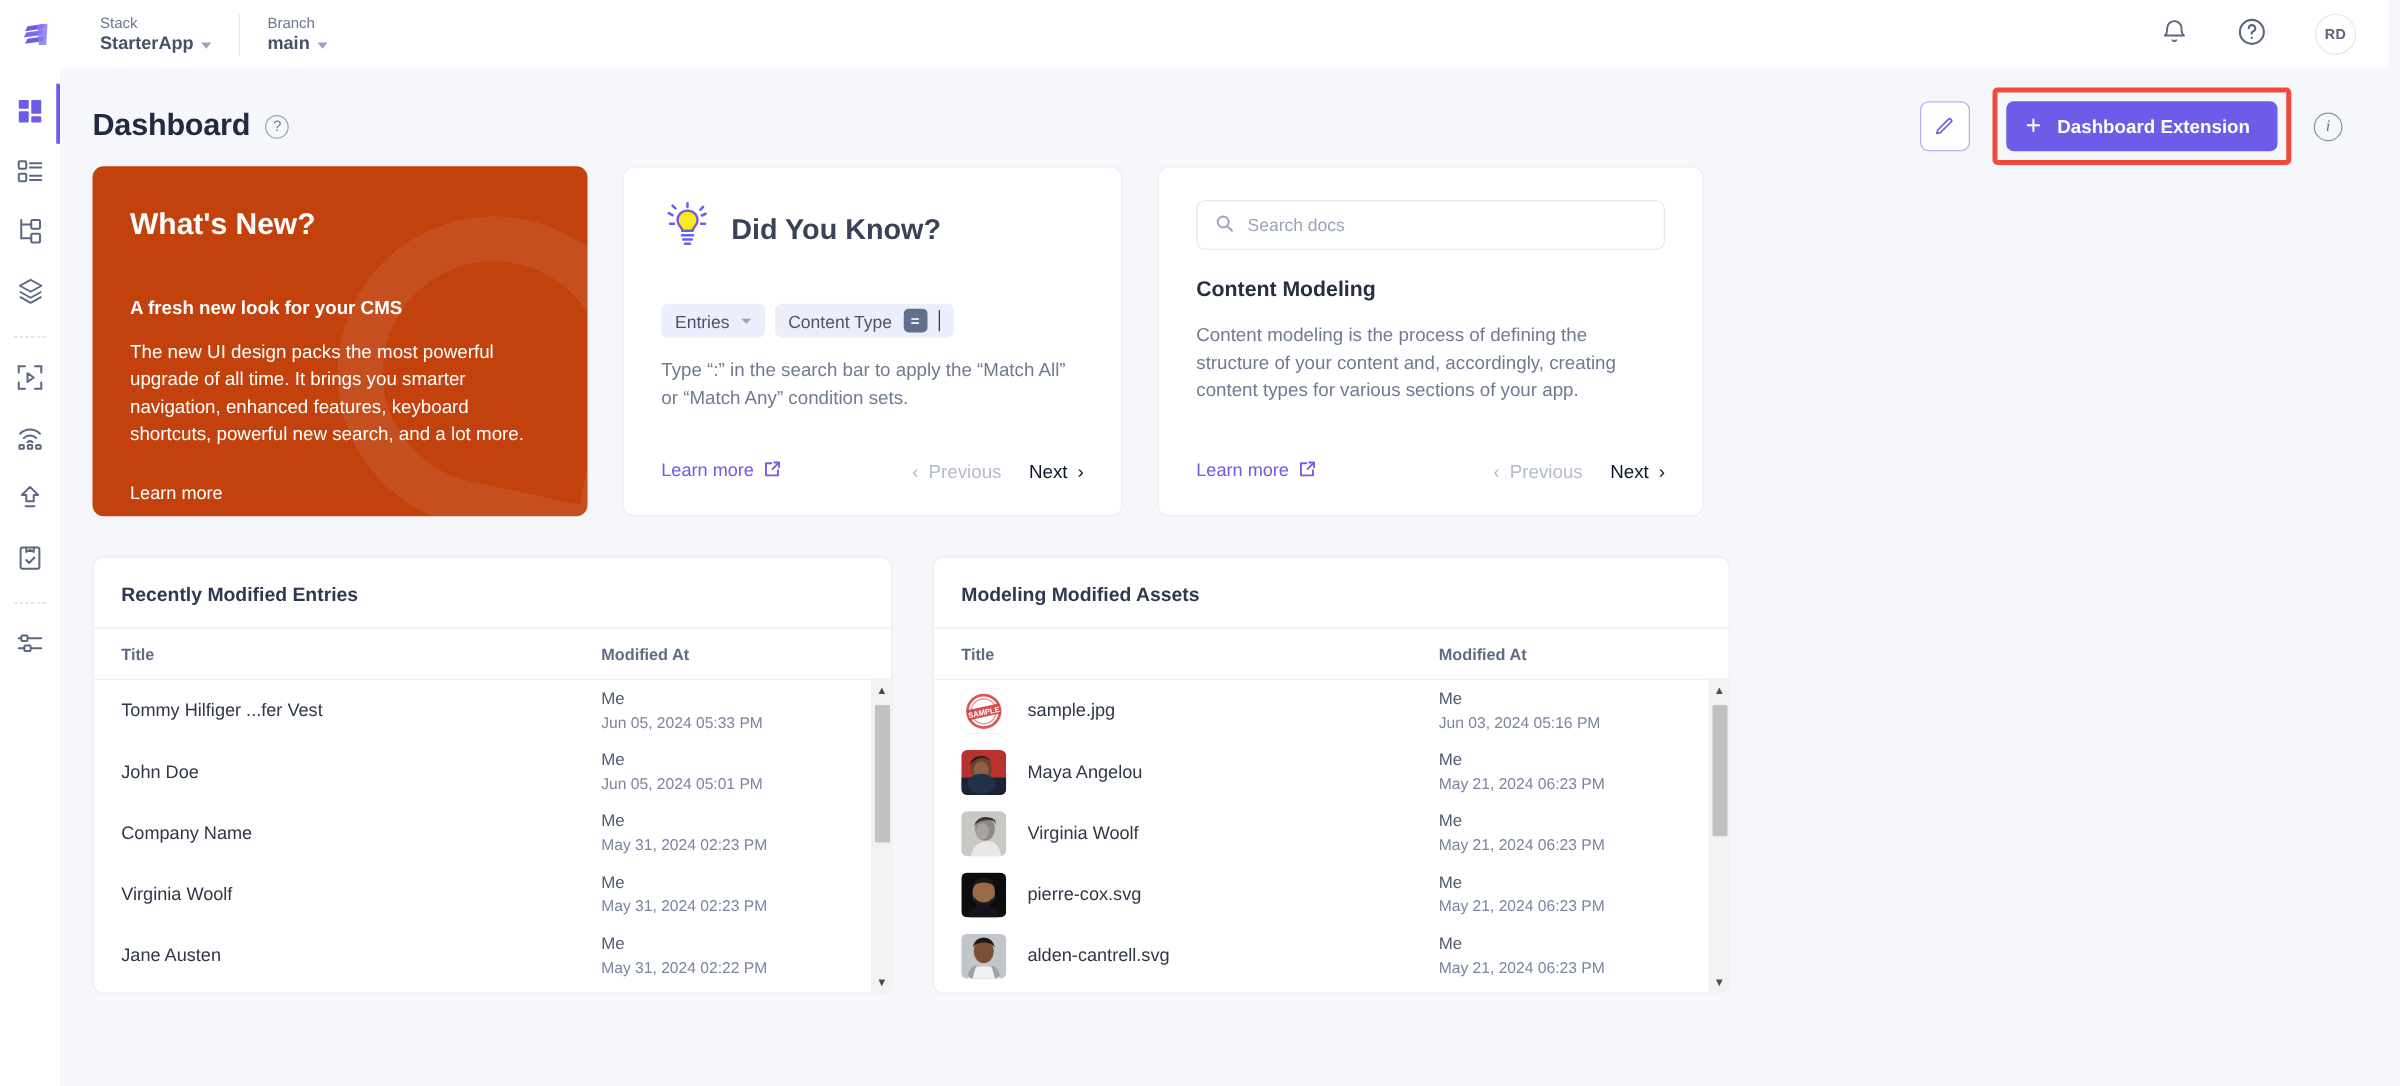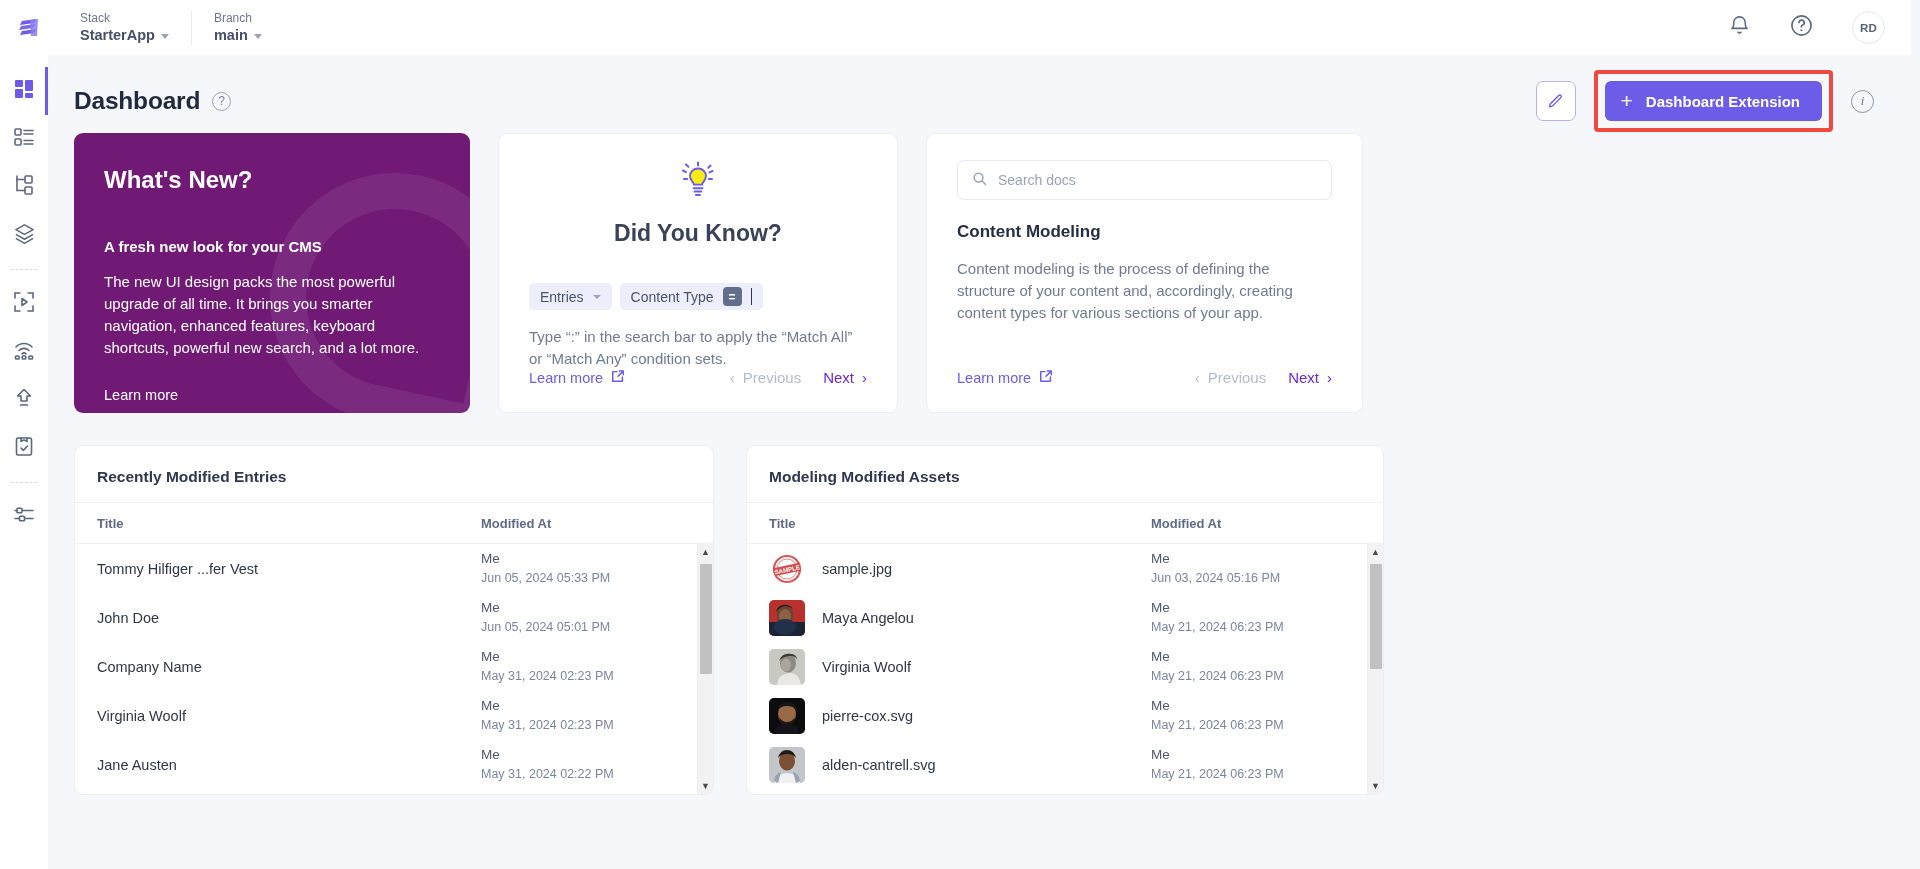--- a/index.html
+++ b/index.html
@@ -109,41 +109,41 @@
   .info-circ {
     width: 23px; height: 23px; border-radius: 50%; border: 1.5px solid #8c94ab;
     color: #6e778f; font-size: 13px; font-style: italic; font-family: "Liberation Serif", serif;
     display: flex; align-items: center; justify-content: center; margin-left: 18px;
   }
 
   
   .cards-row { display: flex; gap: 28px; padding: 0 26px; margin-top: 8px; }
 
   .card-whatsnew {
-    width: 396px; height: 280px; background: #701a75; border-radius: 9px;
+    width: 396px; height: 280px; background: #c2410c; border-radius: 9px;
     padding: 33px 30px; color: #fff; position: relative; overflow: hidden;
   }
   .wn-deco {
     position: absolute; right: -50px; top: 40px; width: 250px; height: 250px;
     border: 36px solid rgba(255,255,255,0.08); border-radius: 50% 50% 0 50%;
     transform: rotate(12deg);
   }
   .wn-title { font-size: 24px; font-weight: bold; position: relative; }
   .wn-sub { font-size: 15px; font-weight: bold; margin-top: 44px; position: relative; }
   .wn-body { font-size: 15px; line-height: 22px; margin-top: 16px; position: relative; }
   .wn-link { font-size: 14.5px; margin-top: 28px; position: relative; cursor: pointer; }
 
   .card-white {
     background: #fff; border-radius: 9px; border: 1px solid #eceef4;
     height: 280px; position: relative; padding: 26px 30px;
   }
   .card-dyk { width: 400px; }
   .card-cm { width: 437px; }
 
-  .dyk-head { display: flex; align-items: center; gap: 14px; flex-direction: column; }
+  .dyk-head { display: flex; align-items: center; gap: 14px; }
   .dyk-title { font-size: 23px; font-weight: bold; color: #3a4258; }
 
   .chips { display: flex; align-items: center; gap: 8px; margin-top: 36px; }
   .chip {
     background: #eceefb; border-radius: 5px; height: 27px; padding: 0 11px;
     display: flex; align-items: center; gap: 9px;
     font-size: 14px; color: #4a5369;
   }
   .chip-op {
     background: #616e8c; color: #fff; border-radius: 4px;
@@ -164,21 +164,21 @@
   .card-foot {
     position: absolute; left: 30px; right: 30px; bottom: 26px;
     display: flex; align-items: center;
   }
   .learn-more {
     color: #6c5ce7; font-size: 14.5px; display: flex; align-items: center; gap: 8px;
     cursor: pointer;
   }
   .pager { margin-left: auto; display: flex; align-items: center; gap: 22px; }
   .pg-prev { color: #b4bbcc; font-size: 15px; display: flex; align-items: center; gap: 8px; }
-  .pg-next { color: #6d28d9; font-size: 15px; display: flex; align-items: center; gap: 8px; cursor: pointer; }
+  .pg-next { color: #0f172a; font-size: 15px; display: flex; align-items: center; gap: 8px; cursor: pointer; }
   .chev { font-size: 15px; }
 
   .docsearch {
     height: 40px; border: 1px solid #e6e9f1; border-radius: 7px;
     display: flex; align-items: center; gap: 11px; padding: 0 14px;
     color: #9aa3bb; font-size: 14px;
   }
   .cm-title { font-size: 17px; font-weight: bold; color: #262e44; margin-top: 22px; }
   .cm-body { font-size: 15px; line-height: 22px; color: #707b93; margin-top: 16px; }
 

